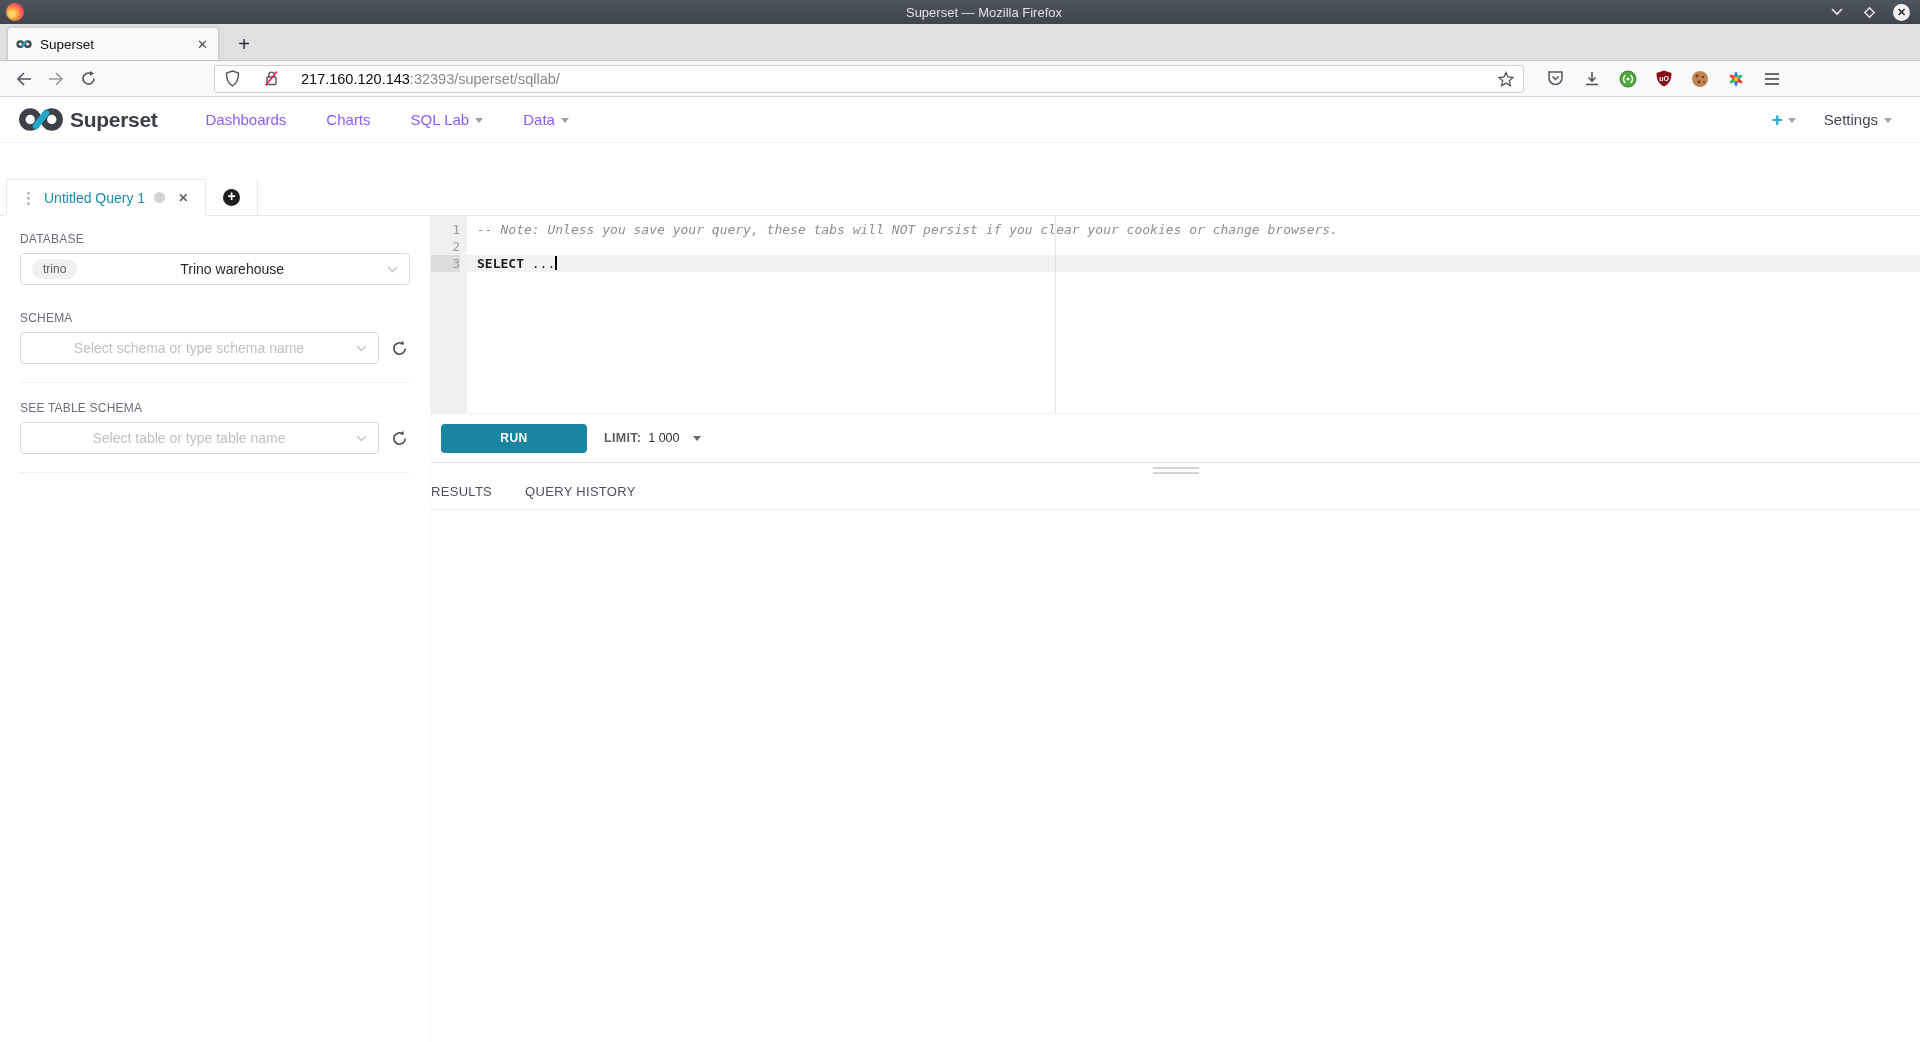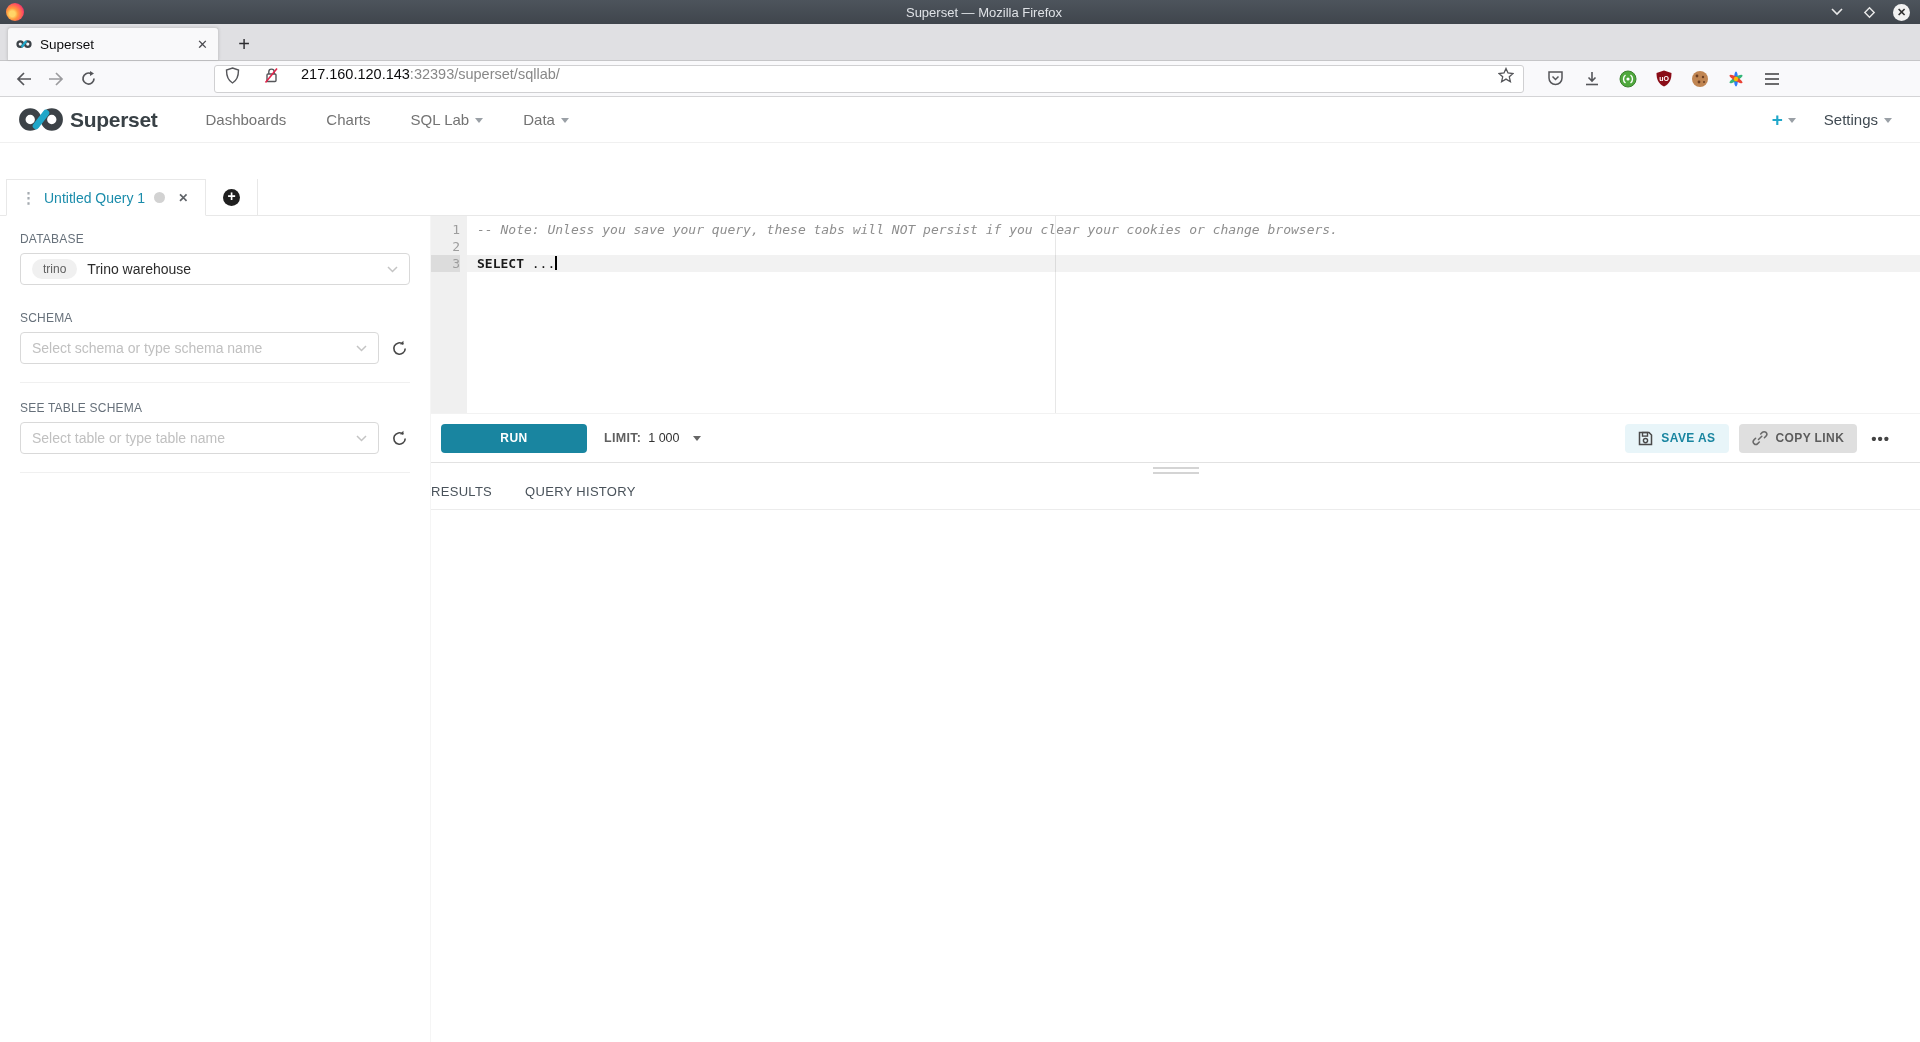--- a/index.html
+++ b/index.html
@@ -21,31 +21,31 @@
   .ff-tab { width:212px; height:33px; margin-left:7px; background:#f9f9fa; border:1px solid #cfcfd1; border-bottom:none;
             border-radius:4px 4px 0 0; display:flex; align-items:center; padding:0 8px; gap:8px; box-shadow:0 0 3px rgba(0,0,0,.12); }
   .ff-tab-title { flex:1; font-size:13.5px; color:#0c0c0d; white-space:nowrap; overflow:hidden; }
   .ff-tab-close { color:#4a4a4f; font-size:13px; padding:0 2px; }
   .ff-newtab { width:30px; height:30px; margin:0 0 1px 10px; display:flex; align-items:center; justify-content:center;
                font-size:20px; color:#2c2c30; }
 
   .navtoolbar { height:36px; background:#f9f9fb; border-bottom:1px solid #d4d4d6; display:flex; align-items:center; padding:0 8px; }
   .nav-btn { width:28px; height:28px; display:flex; align-items:center; justify-content:center; margin:0 2px; }
   .urlbar { flex:0 0 1310px; margin-left:110px; height:28px; background:#fff; border:1px solid #d0d0d2; border-radius:3px;
-            display:flex; padding:0 8px; gap:20px; }
+            display:flex; align-items:center; padding:0 8px; gap:20px; }
   .url-text { flex:1; font-size:14.5px; color:#0c0c0d; white-space:nowrap; }
   .url-text .muted { color:#888; }
   .toolbar-icons { display:flex; align-items:center; gap:17px; margin-left:22px; }
   .ticon { width:19px; height:19px; display:flex; align-items:center; justify-content:center; }
 
   
   .app-navbar { height:46px; background:#fff; border-bottom:1px solid #f0f0f0; display:flex; align-items:center; padding:0 18px; }
   .brand { display:flex; align-items:center; gap:6px; margin-right:28px; }
   .brand-name { font-size:21px; font-weight:bold; color:#394146; letter-spacing:-0.3px; }
-  .nav-item { font-size:15px; color:#737373; padding:0 20px; display:flex; align-items:center; gap:6px; }
+  .nav-item { font-size:15px; color:#8b5cf6; padding:0 20px; display:flex; align-items:center; gap:6px; }
   .caret { width:0; height:0; border-left:4px solid transparent; border-right:4px solid transparent; border-top:5px solid #9aa0a6; margin-top:2px; }
   .navbar-right { margin-left:auto; display:flex; align-items:center; gap:28px; padding-right:10px; }
   .plus-btn { display:flex; align-items:center; gap:5px; color:#20a7c9; font-size:19px; font-weight:bold; }
   .settings { display:flex; align-items:center; gap:6px; font-size:15px; color:#404a52; }
 
   .qtabs { height:37px; margin-top:36px; display:flex; align-items:flex-end; border-bottom:1px solid #e8e8e8; background:#fff; }
   .qtab-active { height:37px; margin-left:6px; background:#fff; border:1px solid #e8e8e8; border-bottom:1px solid #fff;
                  margin-bottom:-1px; display:flex; align-items:center; gap:9px; padding:0 14px; min-width:200px; }
   .qtab-drag { color:#a5abb1; font-size:15px; font-weight:bold; letter-spacing:-1px; }
   .qtab-label { color:#1a8cab; font-size:14px; }
@@ -55,21 +55,21 @@
   .addcircle { width:17px; height:17px; border-radius:50%; background:#1f1f1f; color:#fff; font-size:14px; line-height:15px;
                text-align:center; font-weight:bold; }
 
   .workspace { display:flex; height:830px; }
 
   
   .sidebar { width:430px; padding:16px 20px 0 20px; }
   .fld-label { font-size:12px; color:#66707a; letter-spacing:0.2px; margin-bottom:7px; }
   .fld-row { display:flex; align-items:center; gap:9px; }
   .select { flex:1; height:32px; border:1px solid #d9d9d9; border-radius:4px; background:#fff;
-            display:flex; align-items:center; padding:0 11px; gap:10px; }
+            display:flex; align-items:center; padding:0 11px; gap:10px;text-align:center; }
   .pill { background:#f0f0f0; border-radius:11px; padding:3px 11px; font-size:12px; color:#5f5f5f; }
   .sel-value { flex:1; font-size:14px; color:#2b2b2b; }
   .sel-ph { flex:1; font-size:14px; color:#c0c0c0; }
   .sel-chevron { color:#c4c4c4; }
   .refresh { width:22px; height:22px; display:flex; align-items:center; justify-content:center; }
   .divider { height:1px; background:#f0f0f0; margin:18px 0 0 0; }
   .mb26 { margin-bottom:26px; } .mt18 { margin-top:18px; }
 
   
   .editpane { flex:1; display:flex; flex-direction:column; border-left:1px solid #f5f5f5; }
@@ -355,41 +355,20 @@
       </div>
     </div>
 
     <div class="sqltoolbar">
       <button class="run-btn">RUN</button>
       <div class="limit">
         <span class="limit-lbl">LIMIT:</span>
         <span class="limit-val">1 000</span>
         <span class="limit-caret"></span>
       </div>
-      <div class="tb-right">
-        <button class="btn-saveas">
-          <span>
-            <svg width="15" height="15" viewBox="0 0 15 15">
-                <path d="M1.5 1.5 h9.5 l2.5 2.5 v9.5 h-12 Z" fill="none" stroke="#4a4a4a" stroke-width="1.5"></path>
-                <rect x="4.5" y="1.5" width="5" height="3.6" fill="none" stroke="#4a4a4a" stroke-width="1.4"></rect>
-                <circle cx="7.5" cy="9.6" r="2.1" fill="none" stroke="#4a4a4a" stroke-width="1.4"></circle>
-              </svg>
-          </span>
-          <span>SAVE AS</span>
-        </button>
-        <button class="btn-copylink">
-          <span>
-            <svg width="16" height="16" viewBox="0 0 16 16">
-                <path d="M6.5 9.5 L9.8 6.2 M8.7 4 l1.6 -1.6 a2.6 2.6 0 0 1 3.7 3.7 L12.4 7.7 M7.3 12 l-1.6 1.6 a2.6 2.6 0 0 1 -3.7 -3.7 L3.6 8.3" fill="none" stroke="#6a6a6a" stroke-width="1.5" stroke-linecap="round"></path>
-              </svg>
-          </span>
-          <span>COPY LINK</span>
-        </button>
-        <span class="more-dots">•••</span>
-      </div>
     </div>
 
     <div class="southpane">
       <div class="drag-handle">
           <div></div>
           <div></div>
         </div>
       <div class="res-tabs">
         <span class="res-tab">RESULTS</span>
         <span class="res-tab">QUERY HISTORY</span>

